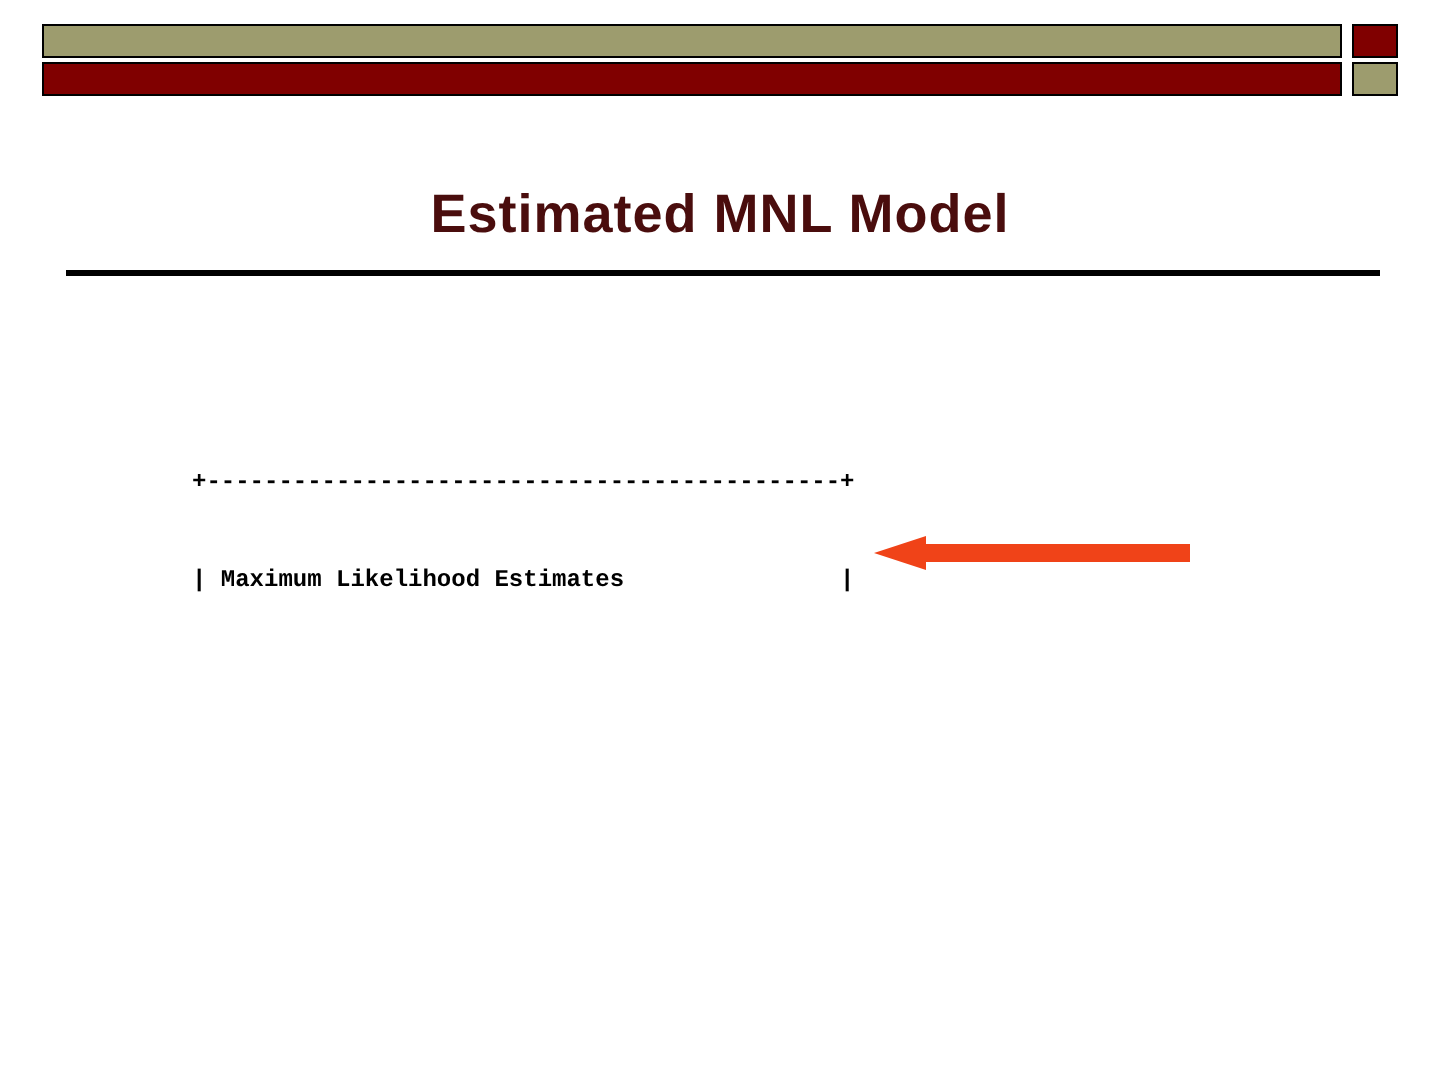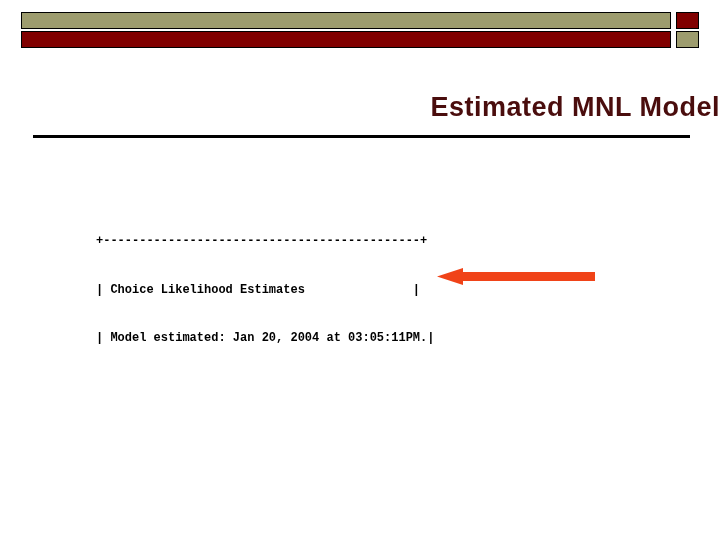--- a/index.html
+++ b/index.html
@@ -53,21 +53,21 @@
   }
   .khaki { background: #9d9c6e; }
   .maroon { background: #800000; }
 
   
   #title {
     position: absolute;
     left: 0;
     top: 92px;
     width: 720px;
-    text-align: right;
+    text-align: center;
     font-size: 27px;
     font-weight: bold;
     color: #4a0d0d;
     letter-spacing: 0.5px;
     white-space: nowrap;
   }
   #title-rule {
     position: absolute;
     left: 33px;
     top: 135px;
@@ -116,22 +116,21 @@
   </div>
 </div>
 
 <div id="title">Estimated MNL Model</div>
 <div id="title-rule"></div>
 
 <div id="report">
 
   <div class="blk">
     <span class="line">+--------------------------------------------+</span>
-    <span class="line">| Choice Likelihood Estimates               |</span>
-    <span class="line">| Model estimated: Jan 20, 2004 at 03:05:11PM.|</span>
+    <span class="line">| Maximum Likelihood Estimates               |</span>
     
     
     
     
     
     
     
     
     
   </div>

